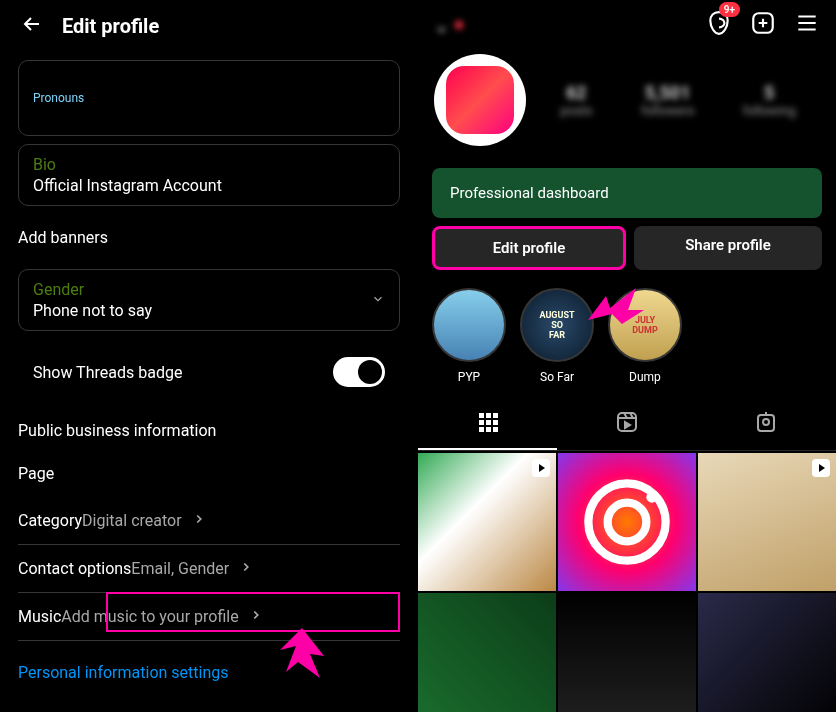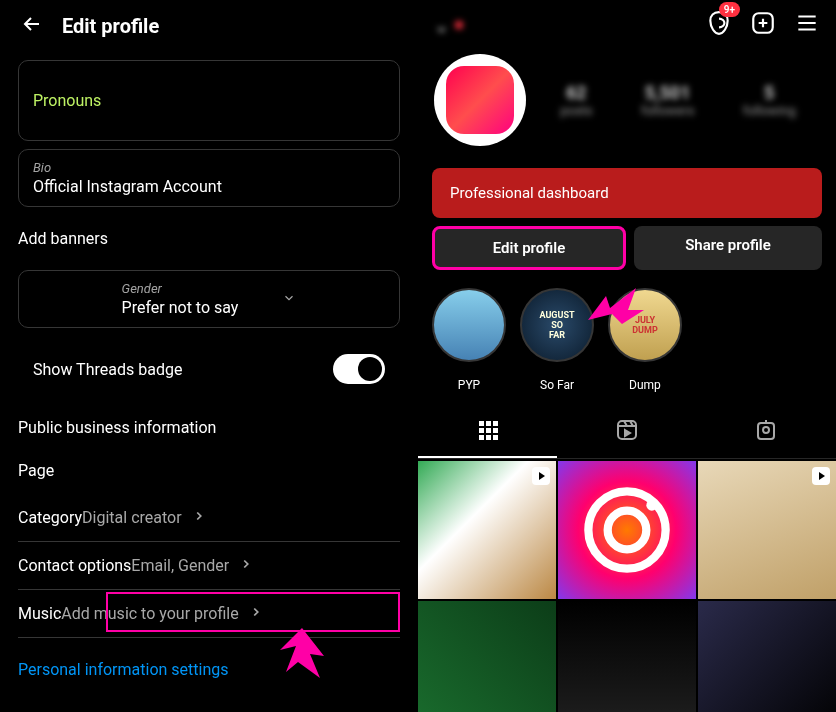--- a/index.html
+++ b/index.html
@@ -19,24 +19,24 @@
   .ep-header { display: flex; align-items: center; padding: 12px 20px; gap: 18px; }
   .ep-header h1 { font-size: 20px; font-weight: 700; }
   .back-icon svg { width: 24px; height: 24px; }
 
   .field-box {
     border: 1px solid #363636;
     border-radius: 10px;
     margin: 8px 18px;
     padding: 10px 14px;
   }
-  .field-label-only { color: #bef264; font-size: 16px; padding: 20px 0; }
-  .field-label { color: #a3a3a3; font-size: 13px; font-style: italic; }
+  .field-label-only { color: #7dd3fc; font-size: 12px; padding: 20px 0; }
+  .field-label { color: #4d7c0f; font-size: 16px; }
   .field-value { color: #fff; font-size: 16px; margin-top: 2px; }
-  .field-with-chev { display: flex; justify-content: center; align-items: center; gap: 44px; }
+  .field-with-chev { display: flex; justify-content: space-between; align-items: center; gap: 44px; }
   .field-with-chev .fv-col { display: flex; flex-direction: column; }
 
   .plain-row { padding: 14px 18px; font-size: 16px; }
   .toggle-row { display: flex; justify-content: space-between; align-items: center; padding: 18px 33px; }
   .toggle {
     width: 52px; height: 30px; background: #fff; border-radius: 30px; position: relative;
   }
   .toggle-knob {
     width: 24px; height: 24px; background: #000; border-radius: 50%;
     position: absolute; top: 3px; right: 3px;
@@ -84,40 +84,40 @@
   .avatar-inner {
     width: 68px; height: 68px; border-radius: 18px;
     background: linear-gradient(135deg, #ff0050, #ff4d4d, #ff0080);
   }
   .stats { flex: 1; display: flex; justify-content: space-around; filter: blur(3px); }
   .stat { text-align: center; }
   .stat-num { font-size: 18px; font-weight: 700; color: #ccc; }
   .stat-label { font-size: 13px; color: #999; }
 
   .dashboard-row {
-    background: #b91c1c; border-radius: 8px; margin: 6px 14px;
+    background: #14532d; border-radius: 8px; margin: 6px 14px;
     padding: 16px 18px; font-size: 15px;
   }
 
   .btn-row { display: flex; gap: 8px; margin: 8px 14px; }
   .btn {
     flex: 1; background: #262626; border-radius: 8px;
     padding: 10px; text-align: center; font-size: 15px; font-weight: 600;
   }
   .btn-highlight { border: 3px solid #ff00a6; }
 
   .highlights-row { display: flex; gap: 14px; padding: 10px 14px; overflow: hidden; }
   .hl { text-align: center; }
   .hl-circle {
     width: 74px; height: 74px; border-radius: 50%;
     border: 2px solid #363636; background: #444; overflow: hidden;
     display: flex; align-items: center; justify-content: center;
     font-size: 9px; color: #fff; font-weight: 700;
   }
-  .hl-label { font-size: 12px; margin-top: 16px; }
+  .hl-label { font-size: 12px; margin-top: 8px; }
 
   .tabs-row { display: flex; border-bottom: 1px solid #262626; margin-top: 6px; }
   .tab { flex: 1; text-align: center; padding: 10px; }
   .tab.active { border-bottom: 2px solid #fff; }
   .tab svg { width: 24px; height: 24px; }
 
   .grid {
     display: grid; grid-template-columns: repeat(3, 1fr); gap: 2px;
     margin-top: 2px;
   }
@@ -173,21 +173,21 @@
   <div class="field-box">
     <div class="field-label">Bio</div>
     <div class="field-value">Official Instagram Account</div>
   </div>
 
   <div class="plain-row">Add banners</div>
 
   <div class="field-box field-with-chev">
     <div class="fv-col">
       <div class="field-label">Gender</div>
-      <div class="field-value">Prefer not to say</div>
+      <div class="field-value">Phone not to say</div>
     </div>
     <span class="chev">
       <svg viewBox="0 0 24 24" fill="none" stroke="#a8a8a8" stroke-width="2">
           <path d="M6 9l6 6 6-6"></path>
         </svg>
     </span>
   </div>
 
   <div class="toggle-row">
     <span>Show Threads badge</span>

